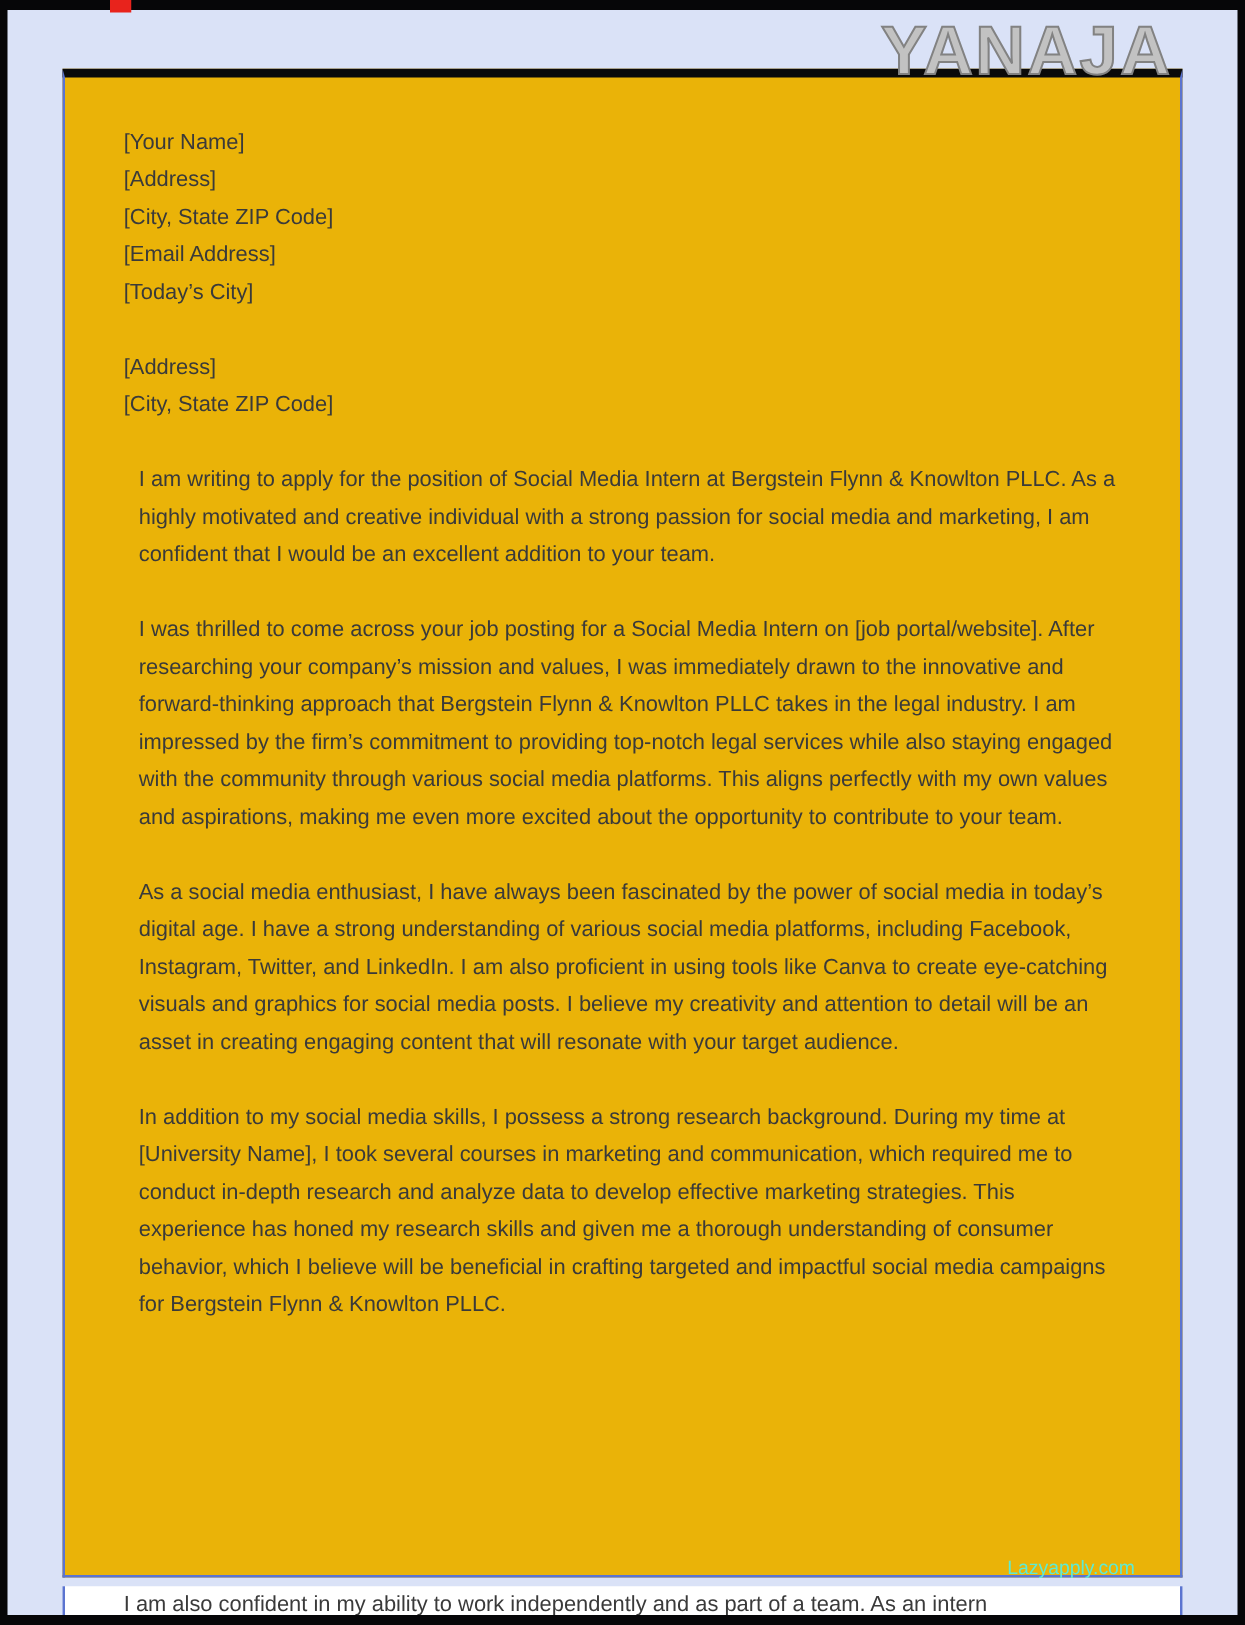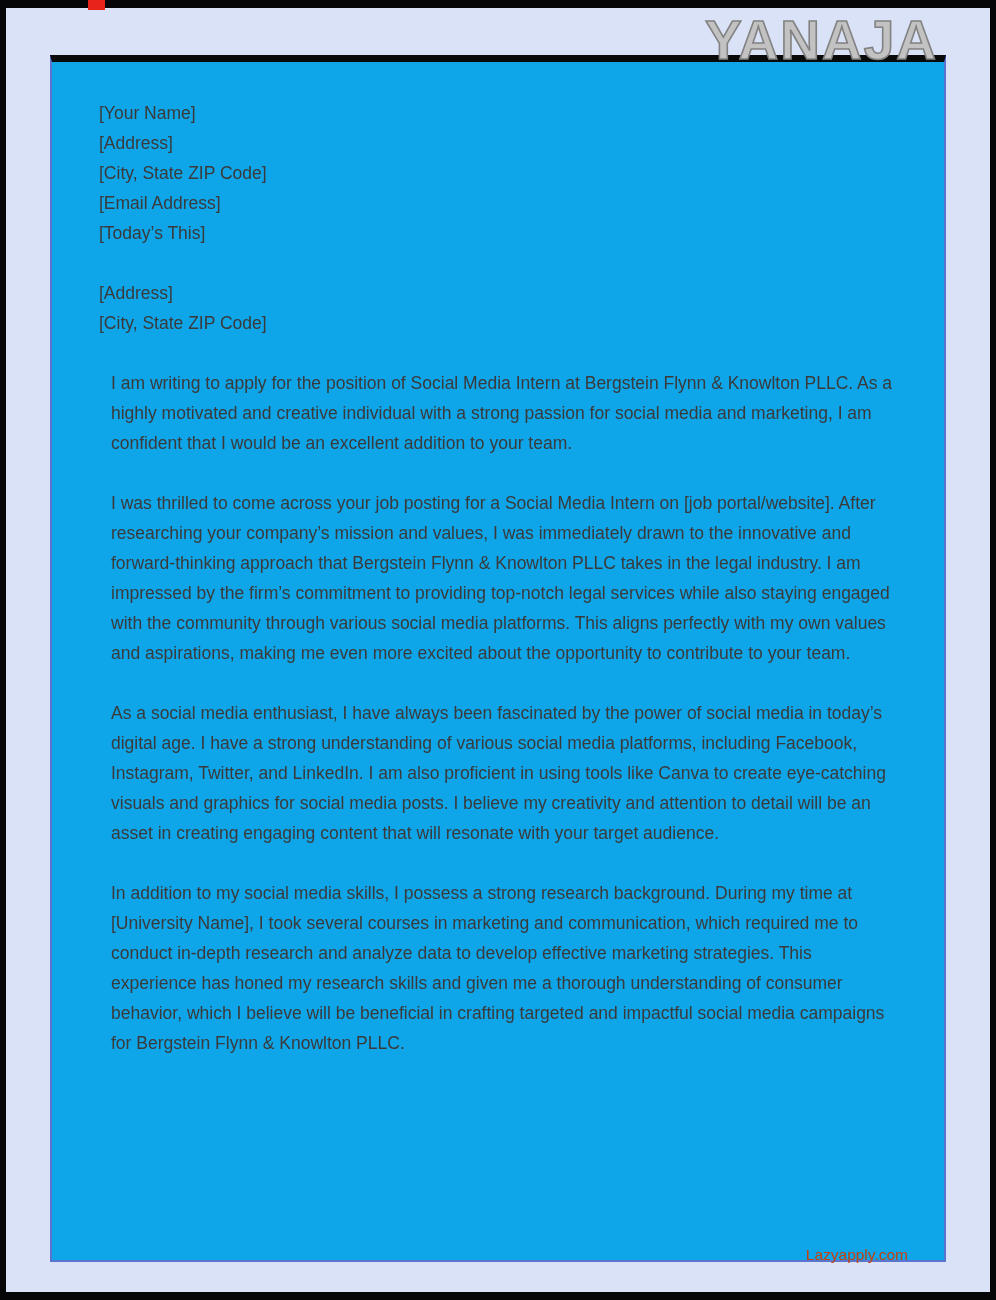--- a/index.html
+++ b/index.html
@@ -35,41 +35,41 @@
     letter-spacing: 2px;
     color: #c2c2c2;
     -webkit-text-stroke: 1.6px #828282;
     z-index: 2;
   }
   .page1 {
     position: absolute;
     left: 50px; top: 55px;
     width: 896px; height: 1207px;
     box-sizing: border-box;
-    background: #0ea5e9;
+    background: #eab308;
     border-top: 7px solid #0a0a0a;
     border-left: 2px solid #5b74d0;
     border-right: 2px solid #5b74d0;
     border-bottom: 2px solid #5b74d0;
     overflow: hidden;
     z-index: 1;
   }
   .content {
     padding: 36px 47px 0 47px;
     font-size: 17.5px;
     line-height: 30px;
     color: #3a3a3a;
   }
   .block { margin: 0 0 30px 0; }
   .content p { margin: 0 0 30px 12px; }
   .watermark {
     position: absolute;
     top: 1246px; right: 88px;
     font-size: 15.5px;
-    color: #c2410c;
+    color: #5eead4;
     z-index: 3;
   }
   .page2 {
     position: absolute;
     left: 50px; top: 1269px;
     width: 896px; height: 23px;
     box-sizing: border-box;
     background: #ffffff;
     border-left: 2px solid #5b74d0;
     border-right: 2px solid #5b74d0;
@@ -94,32 +94,35 @@
   <div class="logo">YANAJA</div>
 
   <div class="page1">
     <div class="content">
 
       <div class="block">
         <div>[Your Name]</div>
         <div>[Address]</div>
         <div>[City, State ZIP Code]</div>
         <div>[Email Address]</div>
-        <div>[Today’s This]</div>
+        <div>[Today’s City]</div>
       </div>
 
       <div class="block">
         <div>[Address]</div>
         <div>[City, State ZIP Code]</div>
       </div>
 
 
       <p>I am writing to apply for the position of Social Media Intern at Bergstein Flynn &amp; Knowlton PLLC. As a highly motivated and creative individual with a strong passion for social media and marketing, I am confident that I would be an excellent addition to your team.</p>
       <p>I was thrilled to come across your job posting for a Social Media Intern on [job portal/website]. After researching your company’s mission and values, I was immediately drawn to the innovative and forward-thinking approach that Bergstein Flynn &amp; Knowlton PLLC takes in the legal industry. I am impressed by the firm’s commitment to providing top-notch legal services while also staying engaged with the community through various social media platforms. This aligns perfectly with my own values and aspirations, making me even more excited about the opportunity to contribute to your team.</p>
       <p>As a social media enthusiast, I have always been fascinated by the power of social media in today’s digital age. I have a strong understanding of various social media platforms, including Facebook, Instagram, Twitter, and LinkedIn. I am also proficient in using tools like Canva to create eye-catching visuals and graphics for social media posts. I believe my creativity and attention to detail will be an asset in creating engaging content that will resonate with your target audience.</p>
       <p>In addition to my social media skills, I possess a strong research background. During my time at [University Name], I took several courses in marketing and communication, which required me to conduct in-depth research and analyze data to develop effective marketing strategies. This experience has honed my research skills and given me a thorough understanding of consumer behavior, which I believe will be beneficial in crafting targeted and impactful social media campaigns for Bergstein Flynn &amp; Knowlton PLLC.</p>
 
     </div>
   </div>
 
   <div class="watermark">Lazyapply.com</div>
 
+  <div class="page2">
+    <p>I am also confident in my ability to work independently and as part of a team. As an intern</p>
+  </div>
 </div>
 
 </body></html>

